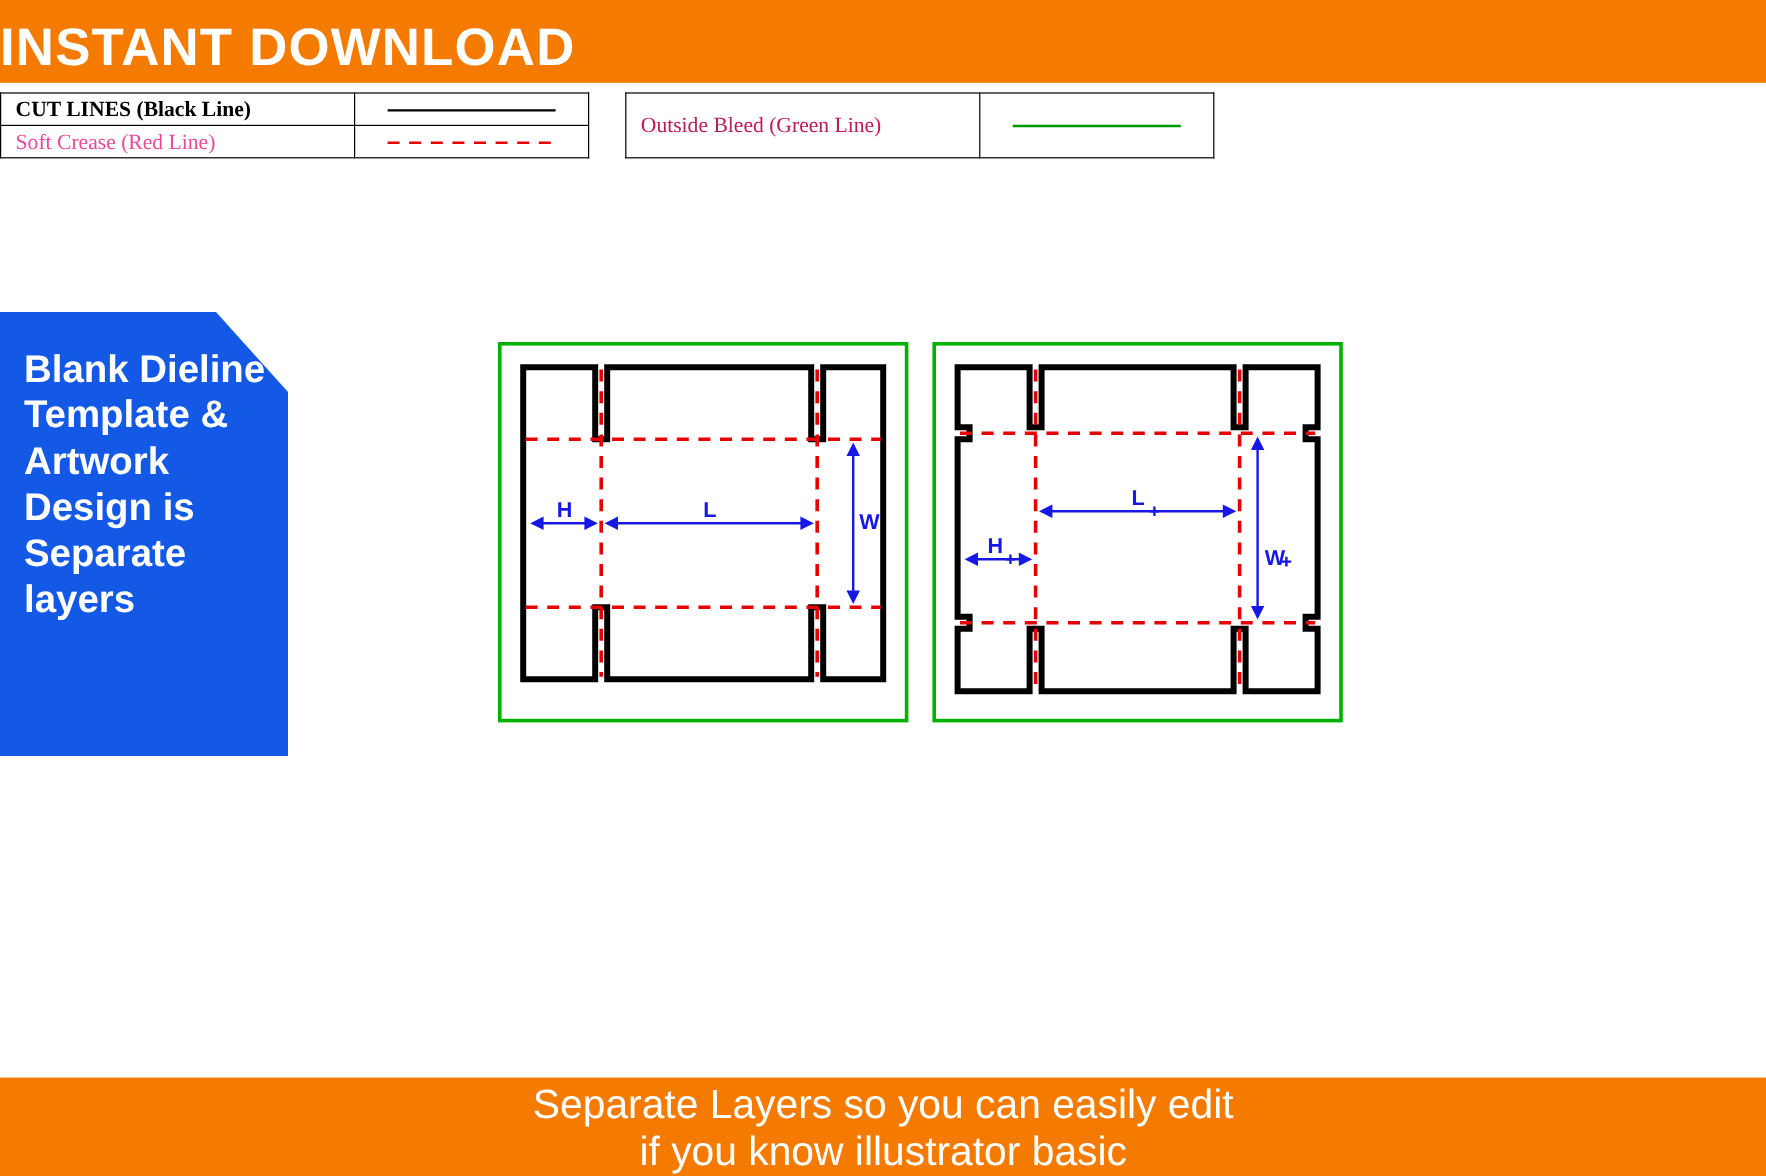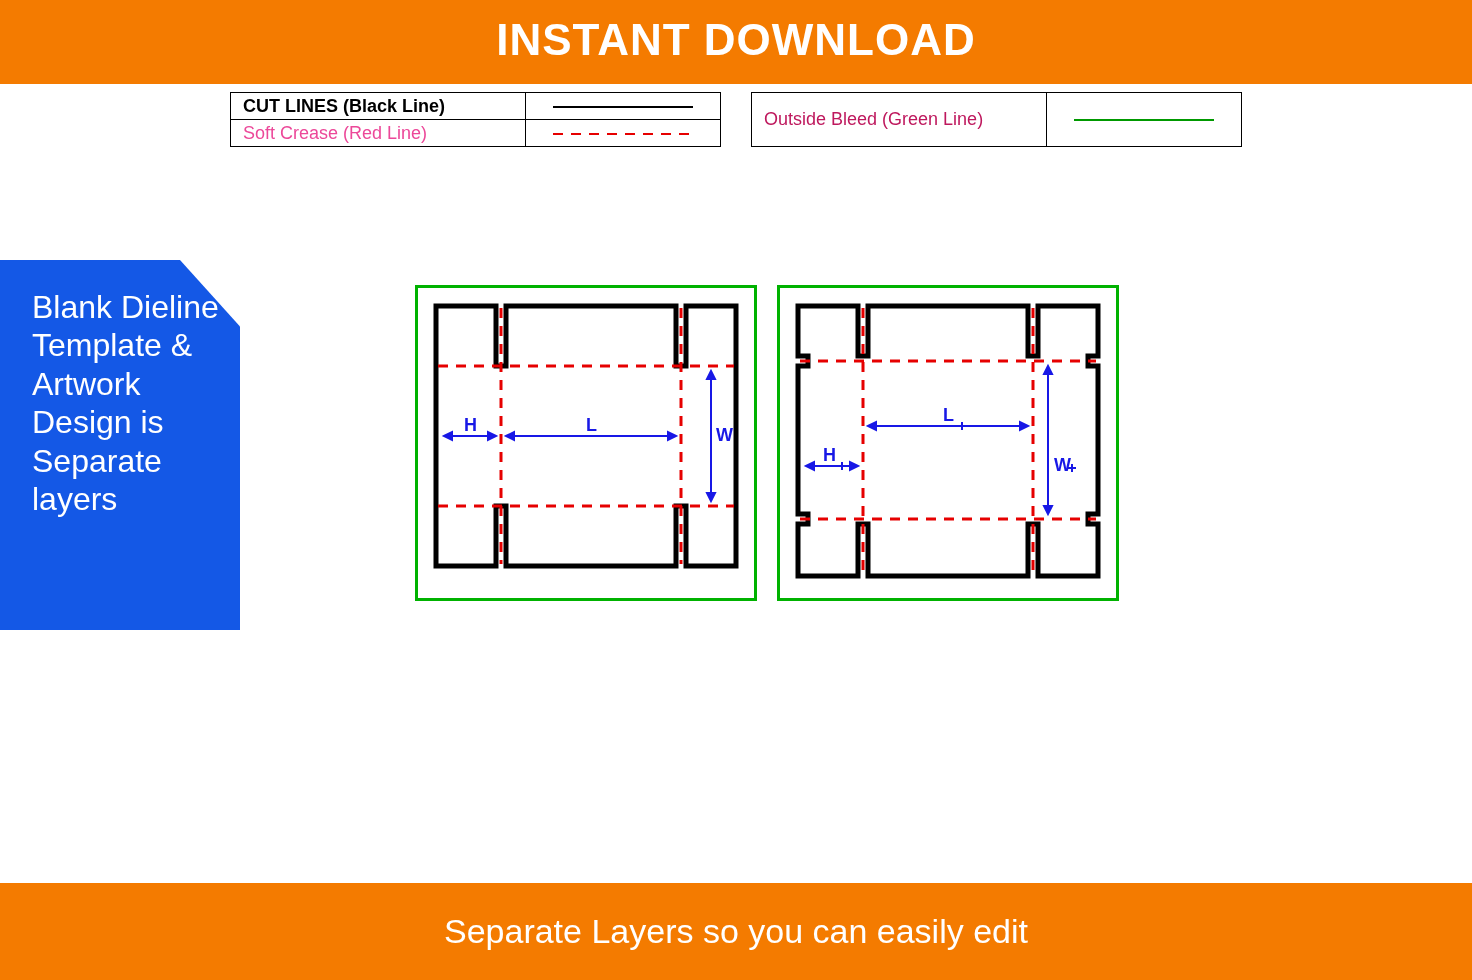--- a/index.html
+++ b/index.html
@@ -1,37 +1,37 @@
 <!DOCTYPE html>
 <html><head>
 <meta charset="utf-8">
 <style>
   body { margin:0; font-family: Arial, Helvetica, sans-serif; width:1472px; height:980px; background:#fff; position:relative; }
-  .top-banner { background:#f47b00; color:#fff; text-align:center; font-weight:700; font-size:44px; letter-spacing:1px; height:84px; line-height:80px; }
-  .legend-row { display:flex; justify-content:center; gap:30px; margin-top:8px; }
+  .top-banner { background:#f47b00; color:#fff; text-align:left; font-weight:700; font-size:44px; letter-spacing:1px; height:69px; line-height:80px; }
+  .legend-row { display:flex; justify-content:flex-start; gap:30px; margin-top:8px;font-family:Liberation Serif, serif; }
   .legend-table { border-collapse:collapse; }
   .legend-table td { border:1px solid #000; padding:2px 12px; font-size:18px; height:22px; }
   .legend-label { width:270px; }
   .legend-sample { width:170px; text-align:center; }
   .cut-color { color:#000; font-weight:700; }
   .crease-color { color:#ec4899; }
   .dim-color { color:#1818e6; }
   .bleed-color { color:#be185d; }
   .side-banner {
     position:absolute; left:0; top:260px; width:240px; height:370px;
-    background:#1458e6; color:#fff; font-size:32px; font-weight:400;
-    padding:28px 18px 28px 32px; box-sizing:border-box; line-height:1.2;
+    background:#1458e6; color:#fff; font-size:32px; font-weight:700;
+    padding:28px 18px 28px 20px; box-sizing:border-box; line-height:1.2;
     clip-path: polygon(0 0, 75% 0, 100% 18%, 100% 100%, 0 100%);
   }
   .diagrams { position:absolute; top:285px; left:415px; display:flex; gap:20px; }
   .diagram-box { border:3px solid #00b200; padding:8px; background:#fff; box-sizing:border-box; }
   .footer-banner {
-    position:absolute; bottom:0; left:0; right:0; height:97px;
+    position:absolute; bottom:0; left:0; right:0; height:82px;
     background:#f47b00; color:#fff; text-align:center;
-    font-size:34px; font-weight:500; display:flex; align-items:center; justify-content:center;
+    font-size:34px; font-weight:500; display:flex; align-items:flex-end; justify-content:center;
   }
   svg text { font-family: Arial, Helvetica, sans-serif; font-weight:700; }
 </style>
 </head>
 <body>
 
 <div class="top-banner">INSTANT DOWNLOAD</div>
 
 <div class="legend-row">
   <table class="legend-table">
@@ -148,14 +148,15 @@
           <line x1="284" y1="168" x2="284" y2="176"></line>
       </g>
     </svg>
   </div>
 
 </div>
 
 <div class="footer-banner">
   <div>
     <div>Separate Layers so you can easily edit</div>
+    <div>if you know illustrator basic</div>
   </div>
 </div>
 
 </body></html>

